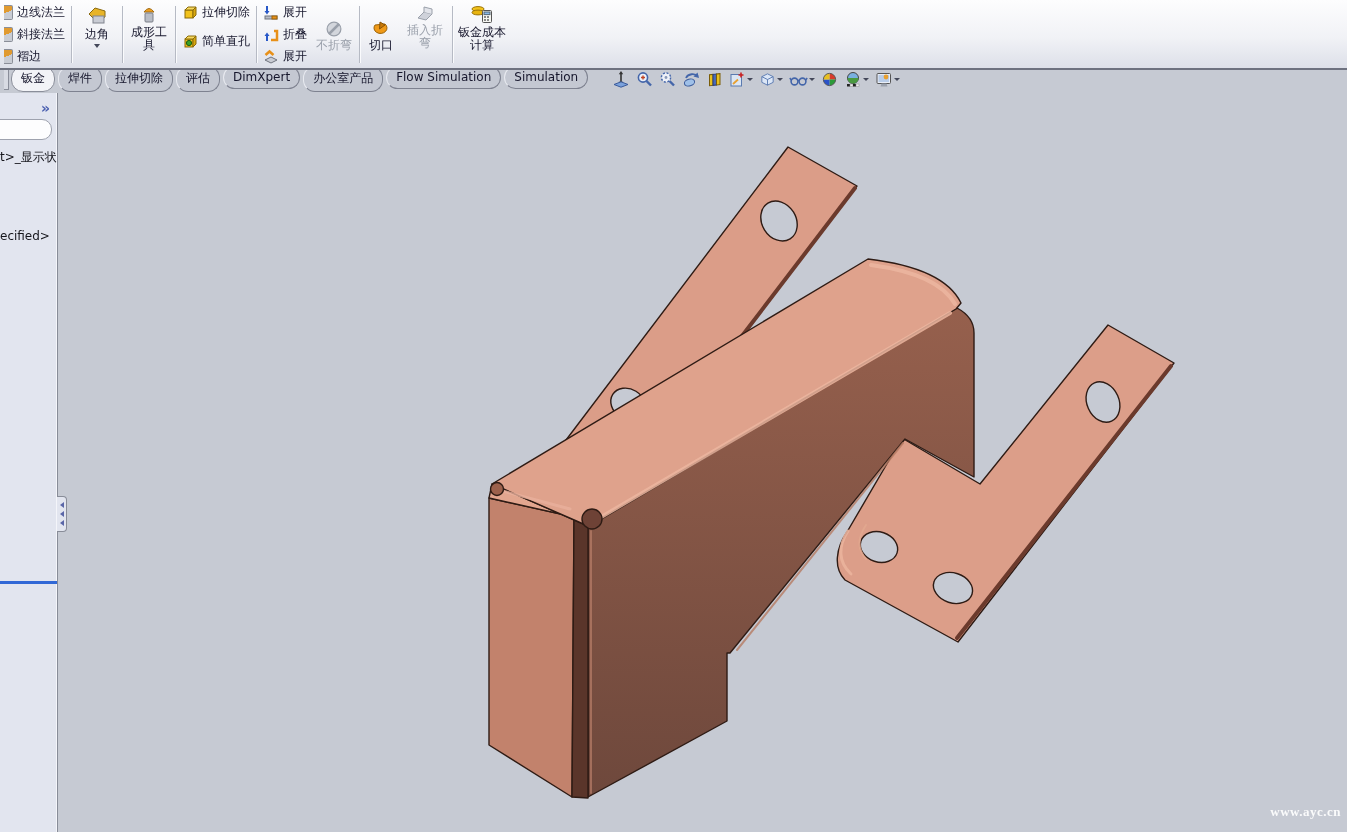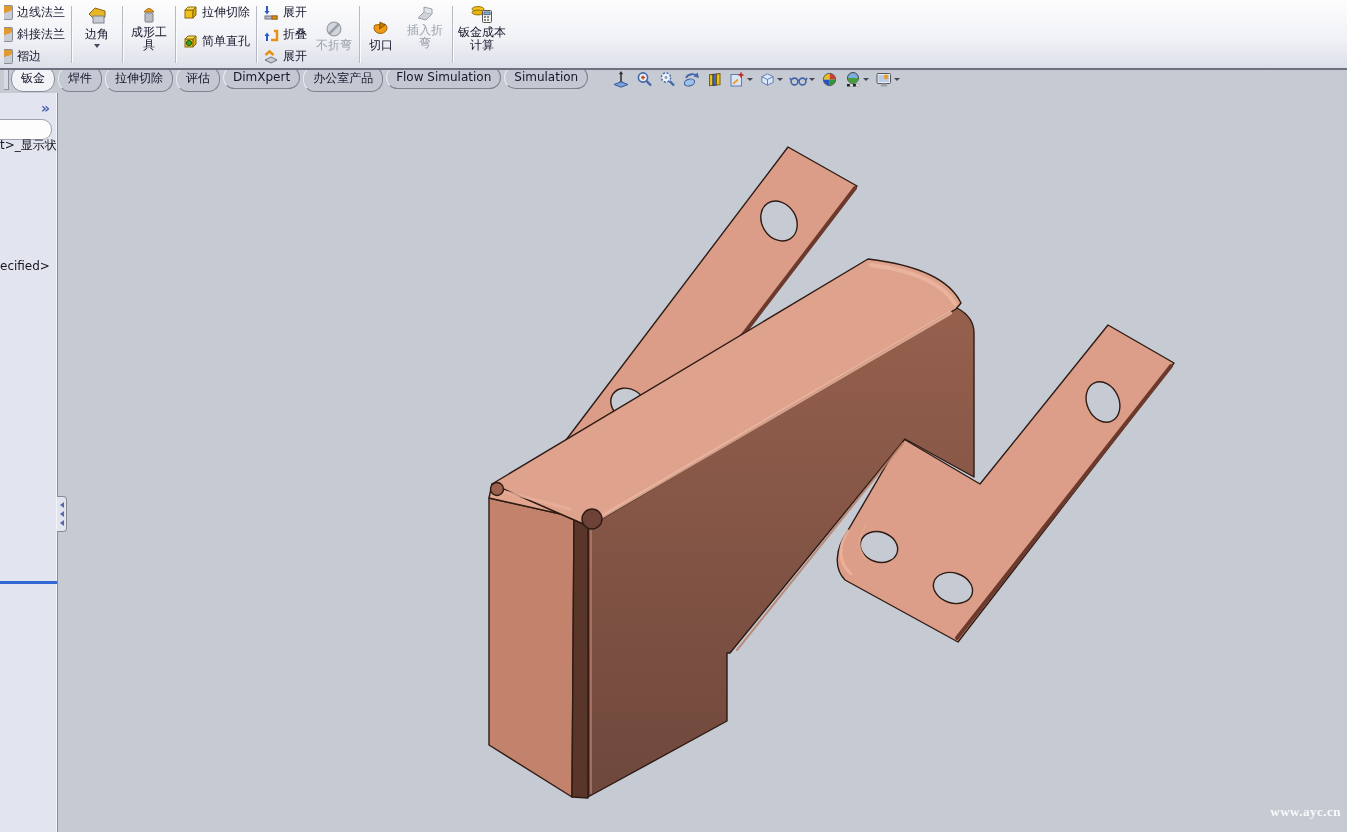--- a/index.html
+++ b/index.html
@@ -341,22 +341,22 @@
         <circle cx="11" cy="6" r="2.4" fill="#e8a030"></circle>
         <path d="M6.5 12.5 h5 l1 3 h-7 Z" fill="#9aa0ac"></path>
       </svg>
     <span class="darrow sm"></span>
   </span>
 </div>
 
 <div class="left-panel">
   <span class="chev">»</span>
   <div class="pane-search"></div>
-  <div class="tree-frag" style="top:44px">t&gt;_显示状</div>
-  <div class="tree-frag" style="top:166px">ecified&gt;</div>
+  <div class="tree-frag" style="top:56px">t&gt;_显示状</div>
+  <div class="tree-frag" style="top:136px">ecified&gt;</div>
   <div class="blue-line"></div>
 </div>
 <div class="splitter">
   <span class="tri-left"></span>
   <span class="tri-left"></span>
   <span class="tri-left"></span>
 </div>
 
 <div class="watermark">www.ayc.cn</div>
 

